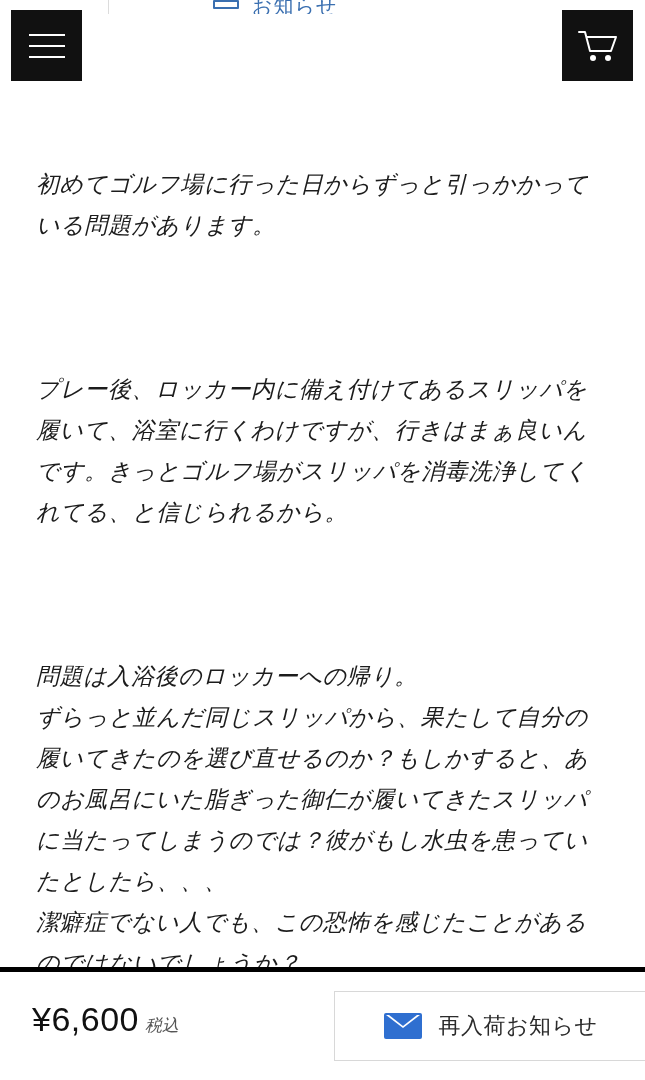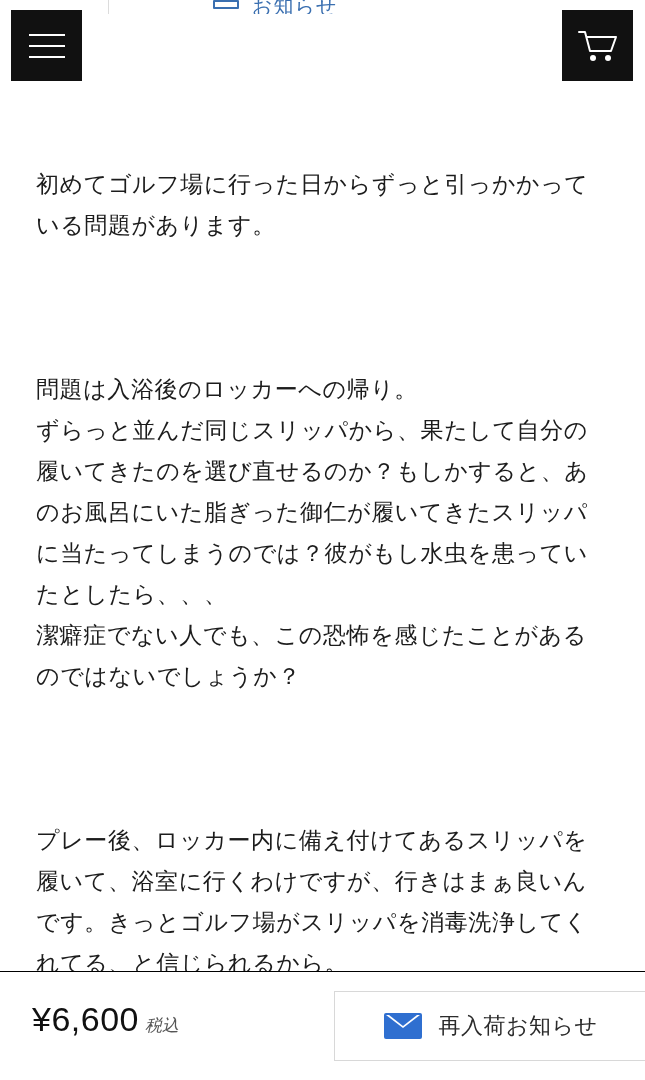--- a/index.html
+++ b/index.html
@@ -115,32 +115,33 @@
     padding: 0 36px;
     box-sizing: border-box;
     font-size: 23px;
     line-height: 41px;
     letter-spacing: 0.6px;
     color: #1c1c1c;
     white-space: pre-wrap;
   }
   .para {
     margin: 0 0 41px 0;
+    font-style: italic;
   }
   .para:last-child { margin-bottom: 0; }
 
   
   .bottom-bar {
     position: absolute;
     left: 0;
     bottom: 0;
     width: 645px;
     height: 108px;
     background: #ffffff;
-    border-top: 1px solid #000000;
+    border-top: 5px solid #000000;
     z-index: 20;
   }
   .price-wrap {
     position: absolute;
     left: 32px;
     top: 28px;
     display: flex;
     align-items: baseline;
   }
   .price {
@@ -239,24 +240,24 @@
 <div class="cart-button">
   <svg width="40" height="34" viewBox="0 0 40 34">
     <path d="M1 3 H7 L12 22 H33 L38 8 H9" fill="none" stroke="#ffffff" stroke-width="2" stroke-linecap="round" stroke-linejoin="round"></path>
     <circle cx="15" cy="29" r="3" fill="#ffffff"></circle>
     <circle cx="30" cy="29" r="3" fill="#ffffff"></circle>
   </svg>
 </div>
 
 <div class="article">
   <p class="para">初めてゴルフ場に行った日からずっと引っかかっている問題があります。</p>
+  <p class="para">プレー後、ロッカー内に備え付けてあるスリッパを履いて、浴室に行くわけですが、行きはまぁ良いんです。きっとゴルフ場がスリッパを消毒洗浄してくれてる、と信じられるから。</p>
   <p class="para">問題は入浴後のロッカーへの帰り。
 ずらっと並んだ同じスリッパから、果たして自分の履いてきたのを選び直せるのか？もしかすると、あのお風呂にいた脂ぎった御仁が履いてきたスリッパに当たってしまうのでは？彼がもし水虫を患っていたとしたら、、、
 潔癖症でない人でも、この恐怖を感じたことがあるのではないでしょうか？</p>
-  <p class="para">プレー後、ロッカー内に備え付けてあるスリッパを履いて、浴室に行くわけですが、行きはまぁ良いんです。きっとゴルフ場がスリッパを消毒洗浄してくれてる、と信じられるから。</p>
   
 </div>
 
 <div class="bottom-bar">
   <div class="price-wrap">
     <span class="price">¥6,600</span>
     <span class="price-tax">税込</span>
   </div>
   <div class="notify-button">
     <span class="mail-icon">

